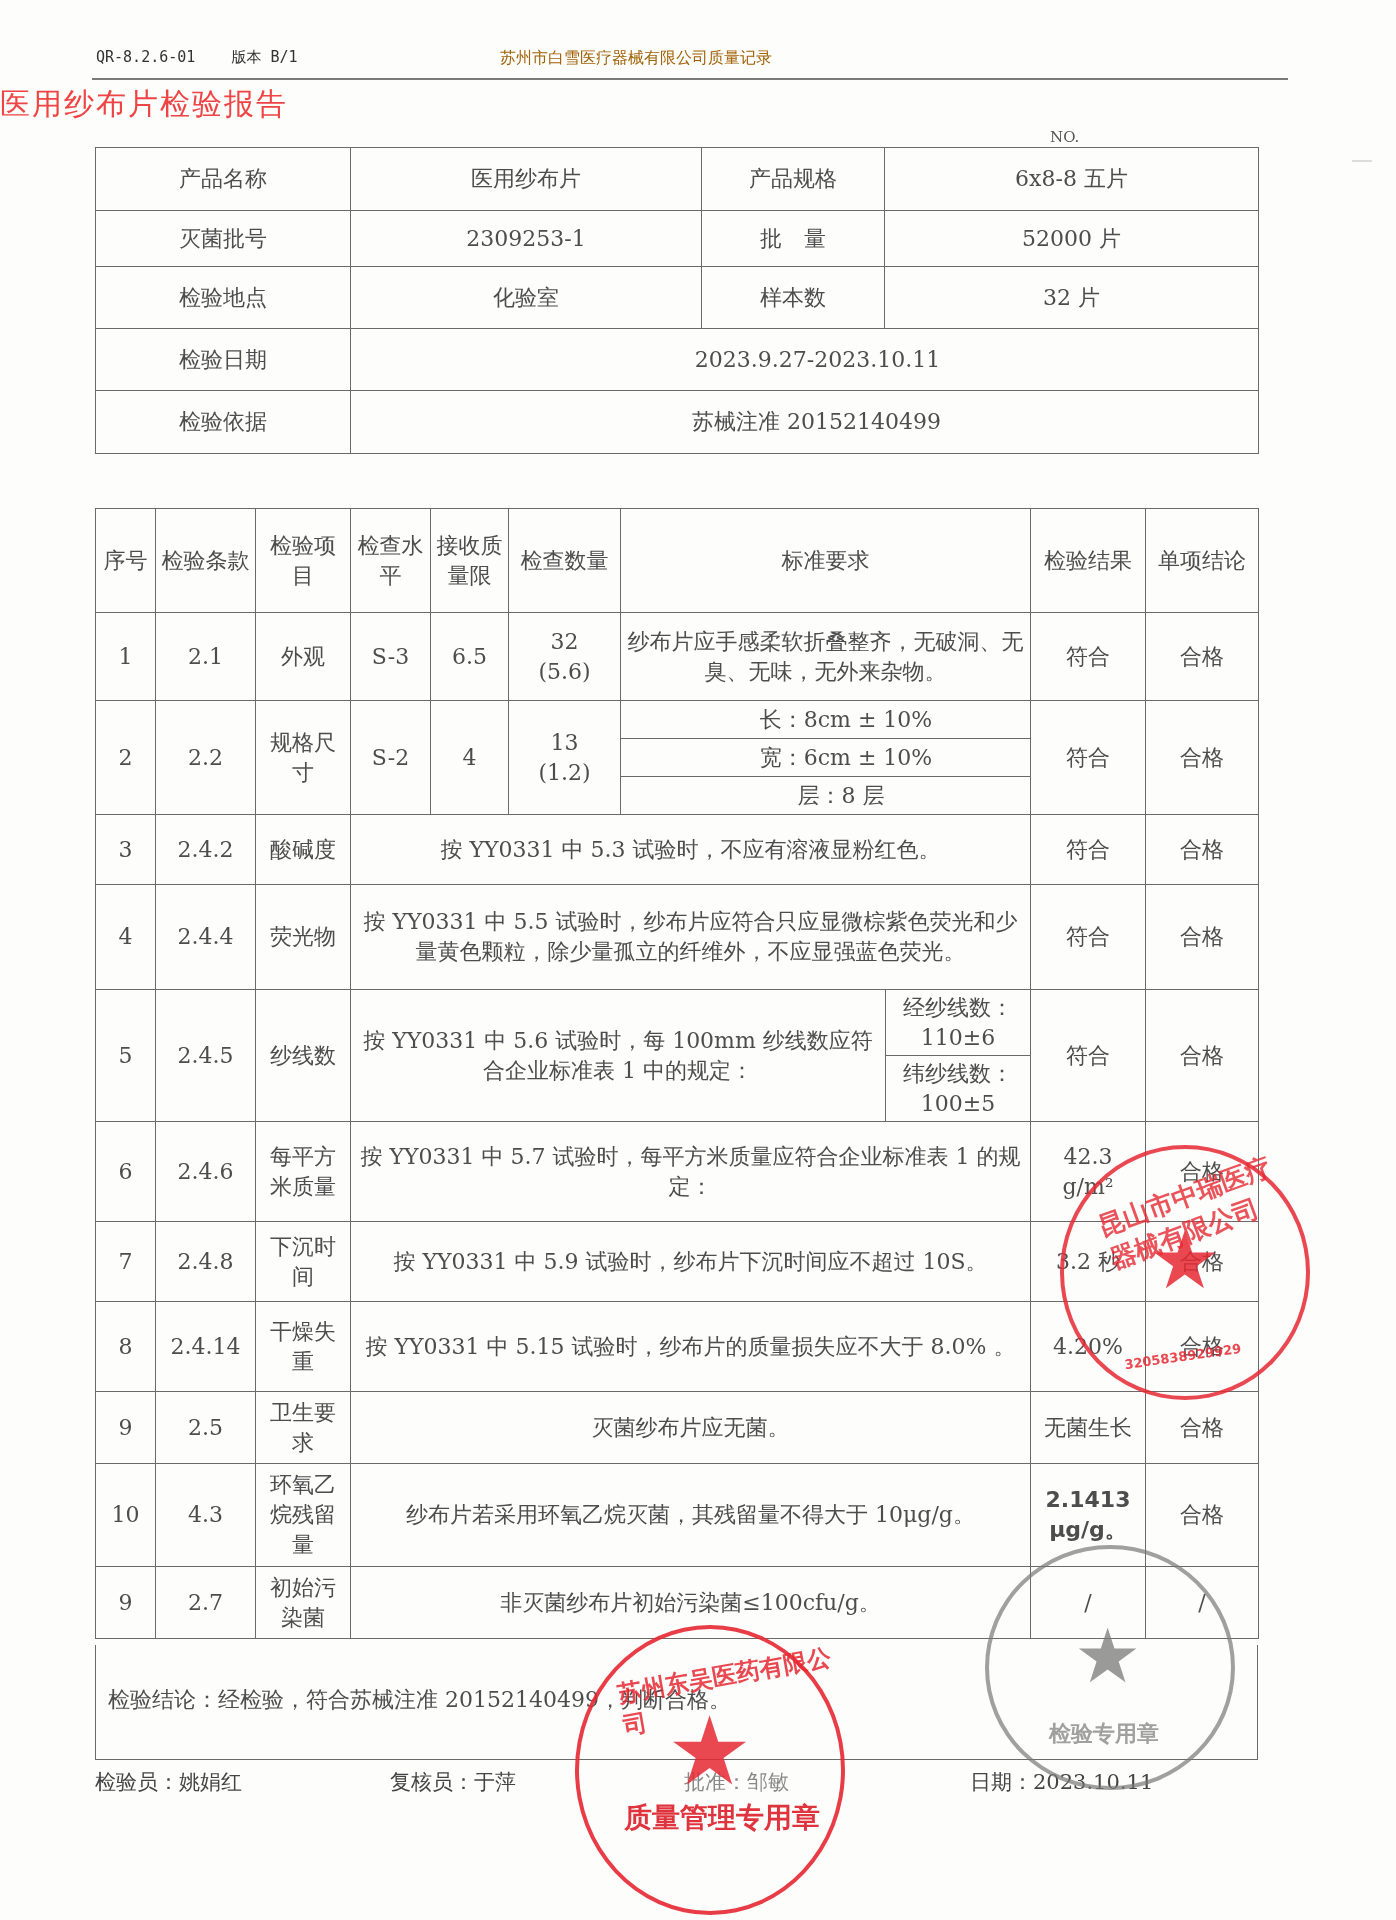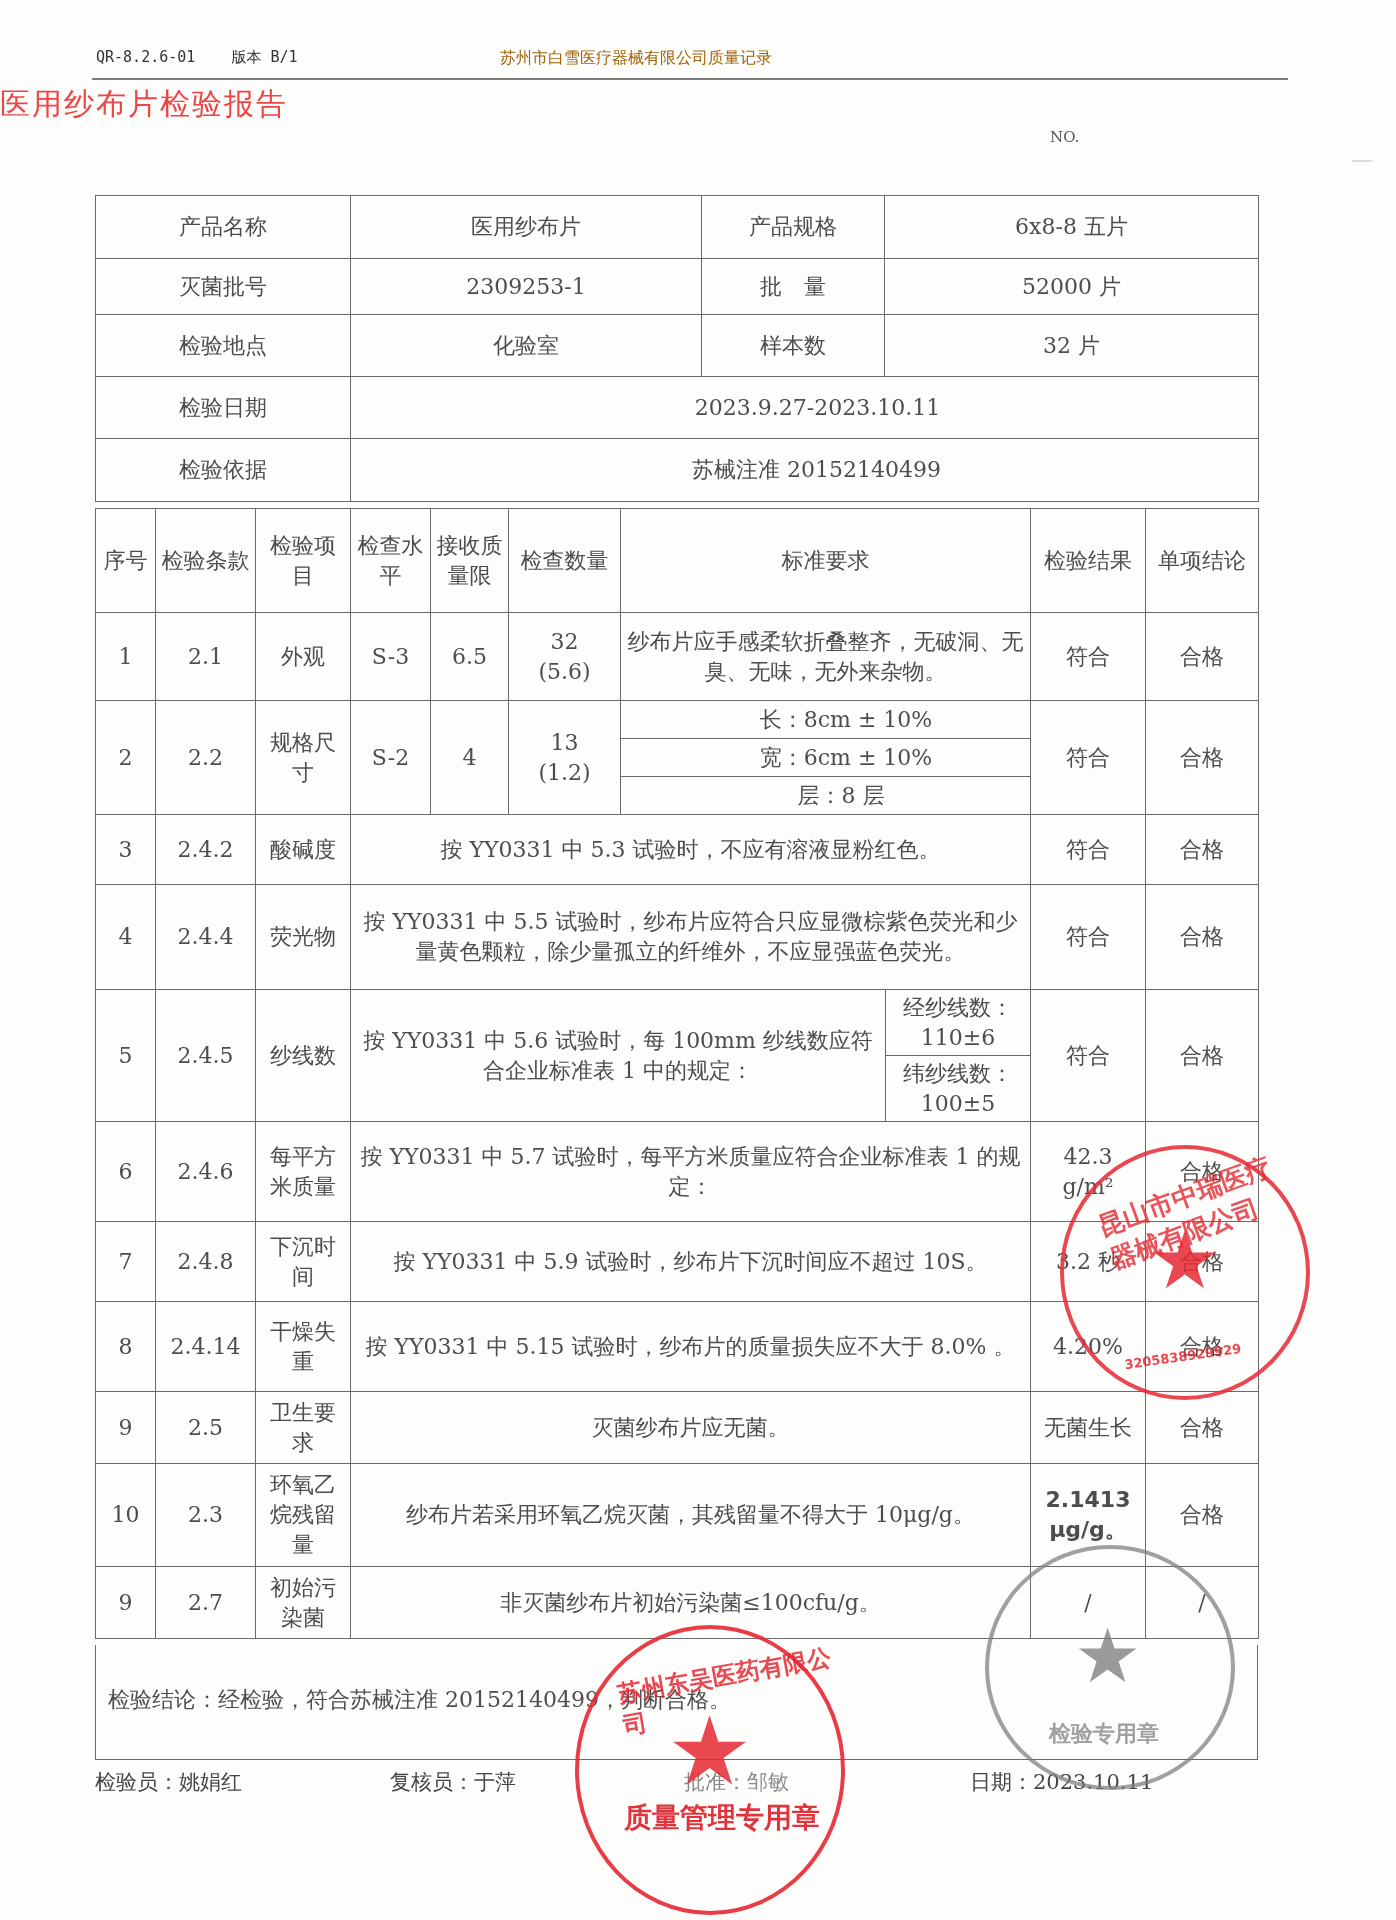--- a/index.html
+++ b/index.html
@@ -10,21 +10,21 @@
   .abs { position:absolute; }
   .hdr-code { left:96px; top:48px; font-size:15px; color:#333; font-family:"DejaVu Sans Mono","Liberation Mono",monospace; }
   .hdr-company { left:500px; top:48px; font-size:16px; color:#a16207; }
   .hdr-line { left:92px; top:78px; width:1196px; height:2px; background:#7a7a7a; }
   .title { left:0; width:1396px; top:84px; text-align:left; font-size:30px; color:#ef4444; letter-spacing:2px; }
   .no-label { left:1050px; top:128px; font-size:15px; color:#555; }
   .page-edge { left:1352px; top:160px; width:20px; height:2px; background:#ddd; }
 
   table.grid { position:absolute; border-collapse:collapse; table-layout:fixed; }
   table.grid td { border:1.5px solid #6a6a6a; text-align:center; vertical-align:middle; padding:0 4px; font-size:22px; color:#4d4d4d; line-height:1.35; }
-  .info { left:95px; top:147px; width:1163px;margin-top:48px; }
+  .info { left:95px; top:147px; width:1163px; }
   .tests { left:95px; top:508px; width:1163px; }
   td.left { text-align:left; padding-left:10px; }
   .small { font-size:20px; }
   .sans { font-family:"DejaVu Sans","Liberation Sans",sans-serif; font-weight:bold; font-size:19px; color:#3a3a3a; }
 
   .conclusion { left:95px; top:1645px; width:1163px; height:115px; border:1.5px solid #6a6a6a; border-top:none; box-sizing:border-box; }
   .conclusion span { position:absolute; left:12px; top:40px; font-size:22px; color:#4d4d4d;text-align:right; }
   .sig { top:1768px; font-size:21px; color:#444; }
 
   .stamp { position:absolute; border-radius:50%; box-sizing:border-box; pointer-events:none; }
@@ -201,21 +201,21 @@
     <td>9</td>
     <td>2.5</td>
     <td>卫生要求</td>
     <td colspan="5" class="left small">灭菌纱布片应无菌。</td>
     <td>无菌生长</td>
     <td>合格</td>
   </tr>
 
   <tr style="height:103px">
     <td>10</td>
-    <td>2.3</td>
+    <td>4.3</td>
     <td>环氧乙烷残留量</td>
     <td colspan="5" class="left small">纱布片若采用环氧乙烷灭菌，其残留量不得大于 10μg/g。</td>
     <td class="sans">2.1413 μg/g。</td>
     <td>合格</td>
   </tr>
 
   <tr style="height:72px">
     <td>9</td>
     <td>2.7</td>
     <td>初始污染菌</td>

